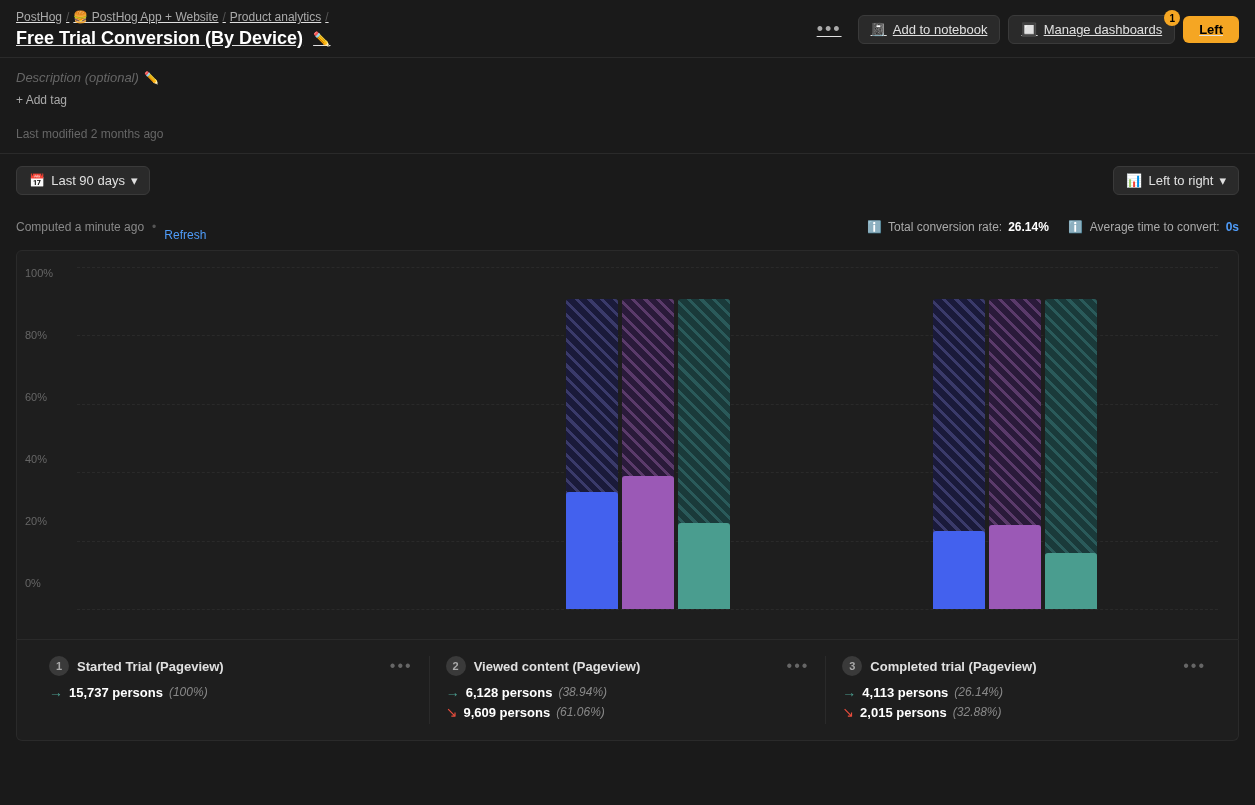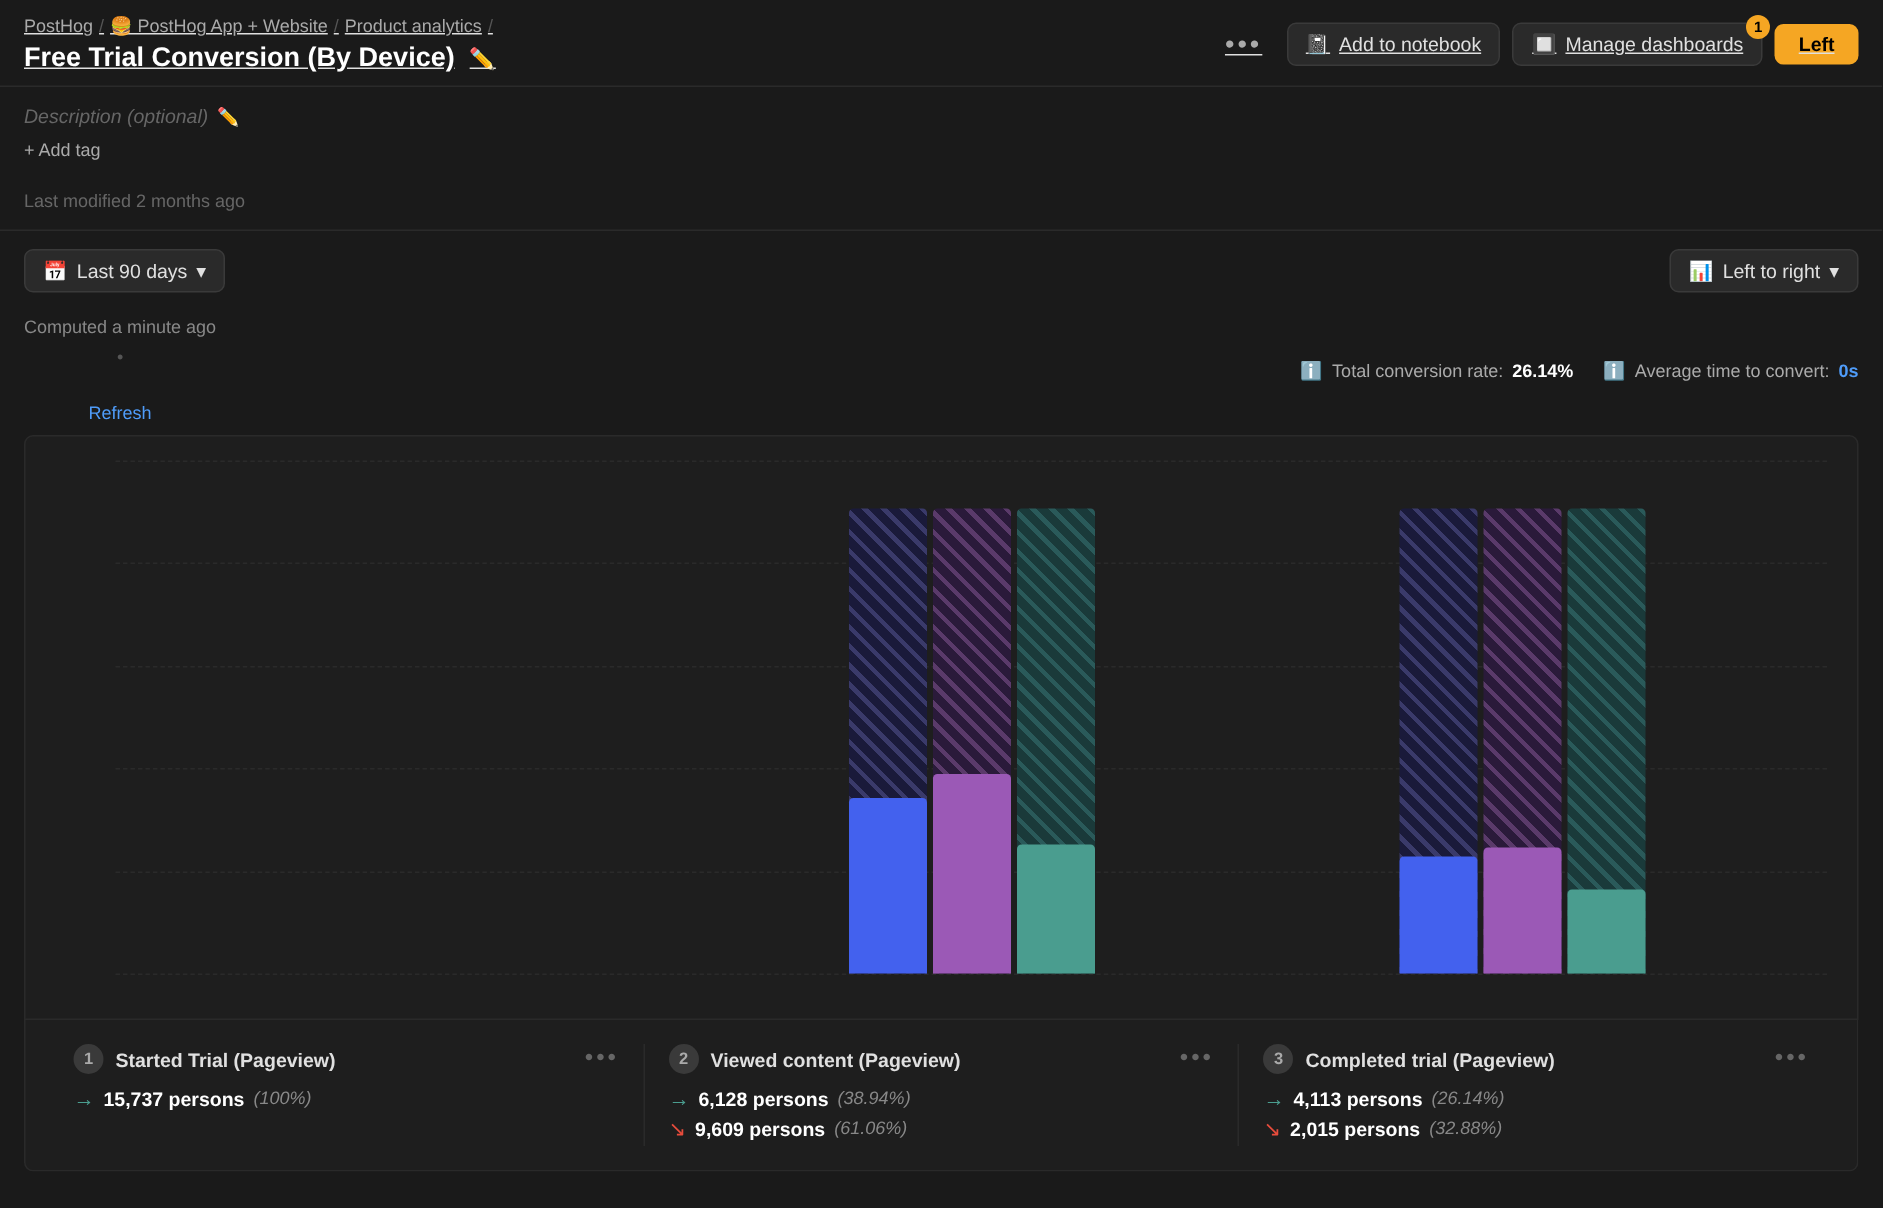--- a/index.html
+++ b/index.html
@@ -199,21 +199,20 @@
       justify-content: space-between;
       padding: 4px 16px 8px 16px;
       font-size: 12px;
       color: #888;
     }
 
     .computed-left {
       display: flex;
       align-items: center;
       gap: 6px;
-      flex-direction: column;
     }
 
     .refresh-link {
       color: #4f9cf9;
       cursor: pointer;
       text-decoration: none;
       margin-top: 17px;
     }
 
     .computed-right {
@@ -456,20 +455,28 @@
       <span>ℹ️</span>
       <span>Average time to convert:</span>
       <span class="stat-value-colored">0s</span>
     </div>
   </div>
 </div>
 
 <div style="margin: 0 16px; position: relative;">
   <div style="background:#1e1e1e; border:1px solid #2a2a2a; border-radius:6px 6px 0 0; padding: 16px 20px 0 60px; height: 390px; position: relative;">
 
+    <div class="y-axis-labels">
+      <span>100%</span>
+      <span>80%</span>
+      <span>60%</span>
+      <span>40%</span>
+      <span>20%</span>
+      <span>0%</span>
+    </div>
 
     <div style="position:absolute;left:60px;right:20px;top:16px;bottom:30px;">
       <div style="position:absolute;left:0;right:0;top:0%;border-top:1px dashed #2a2a2a;"></div>
       <div style="position:absolute;left:0;right:0;top:20%;border-top:1px dashed #2a2a2a;"></div>
       <div style="position:absolute;left:0;right:0;top:40%;border-top:1px dashed #2a2a2a;"></div>
       <div style="position:absolute;left:0;right:0;top:60%;border-top:1px dashed #2a2a2a;"></div>
       <div style="position:absolute;left:0;right:0;top:80%;border-top:1px dashed #2a2a2a;"></div>
       <div style="position:absolute;left:0;right:0;top:100%;border-top:1px dashed #2a2a2a;"></div>
 
       <div style="position:absolute;left:0;right:0;bottom:0;top:0;display:flex;align-items:flex-end;justify-content:space-around;padding:0 20px;">

